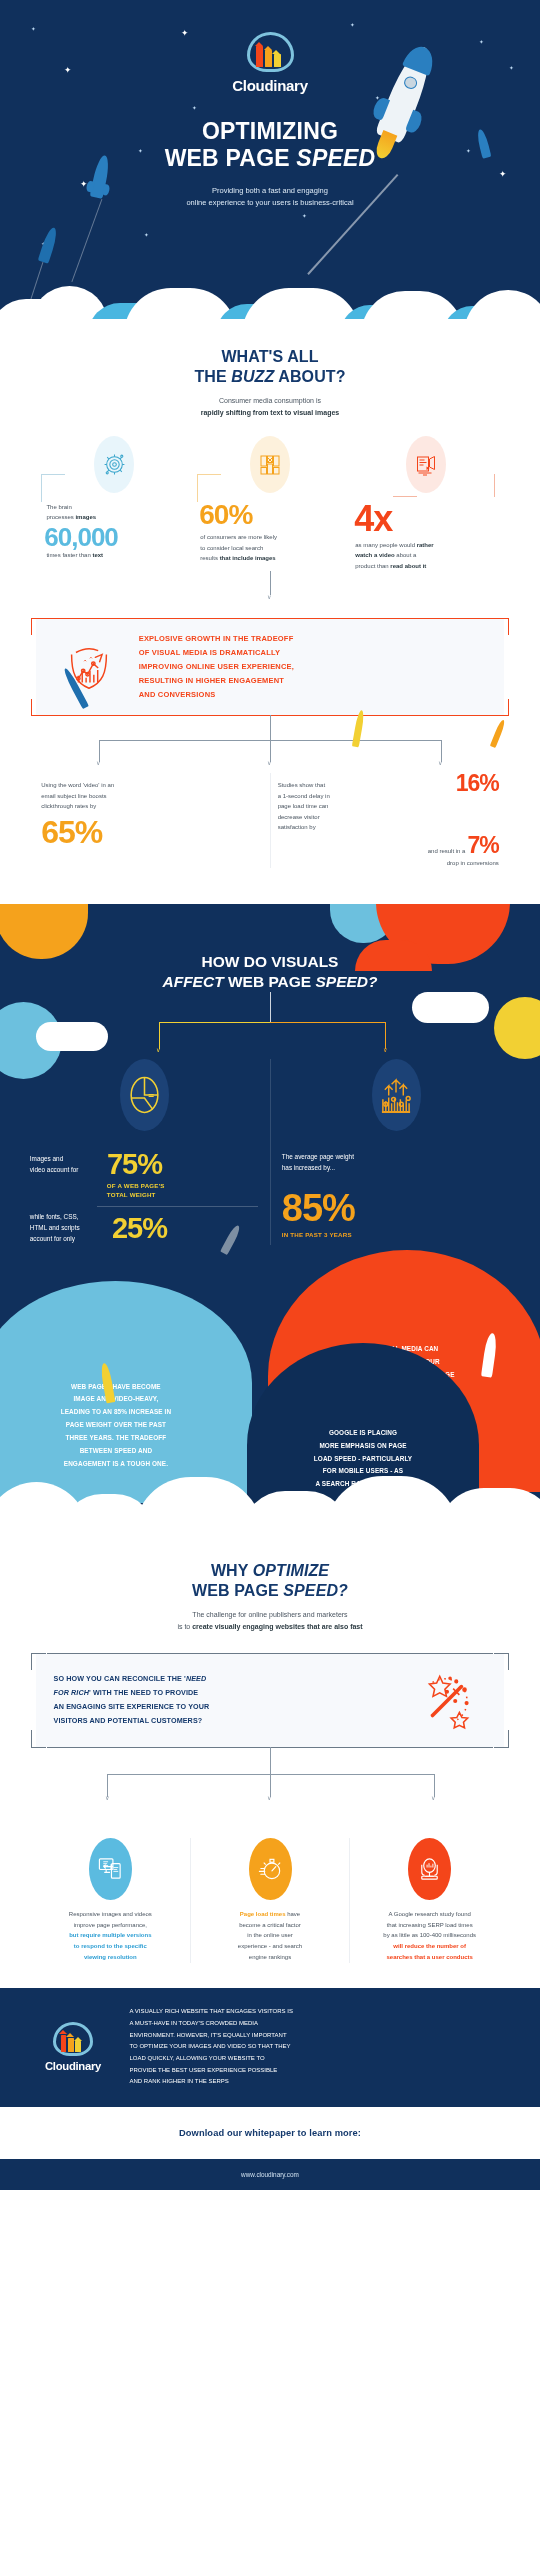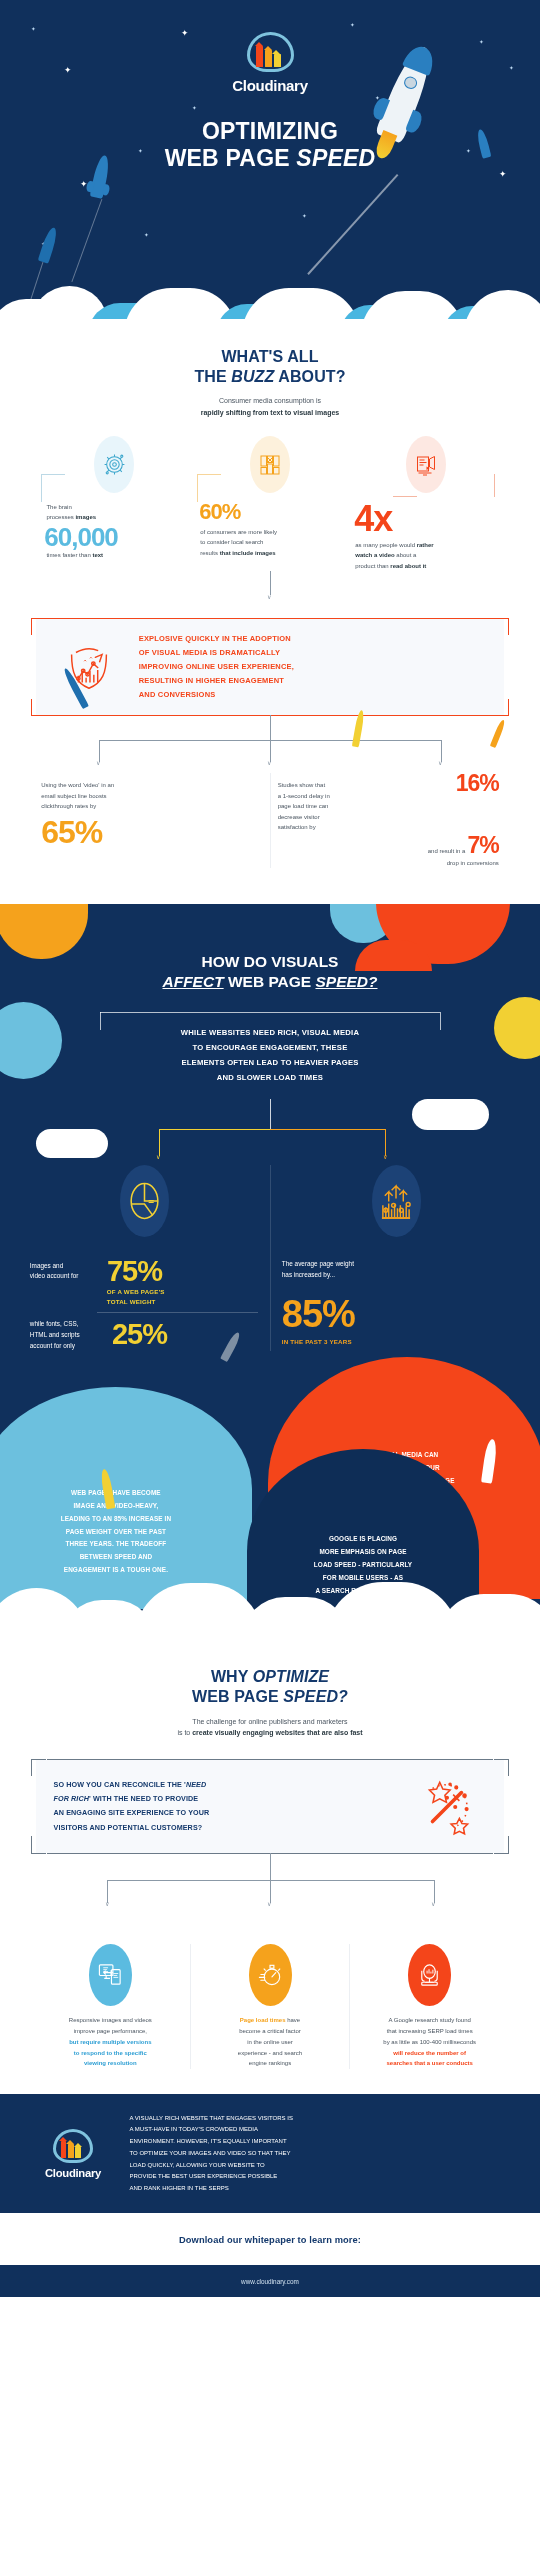--- a/index.html
+++ b/index.html
@@ -80,21 +80,21 @@
     display: flex; align-items: center; justify-content: center;
     margin: 0 auto;
   }
   .icon-ellipse.c1 { background: #e8f5fb; }
   .icon-ellipse.c2 { background: #fdf1dc; }
   .icon-ellipse.c3 { background: #fde8e2; }
   .stat-text { font-size: 6px; line-height: 1.75; color: #4a5560; margin-top: 7.2px; }
   .stat-text b { color: #2b3a42; }
   .bignum { font-weight: bold; letter-spacing: -1px; line-height: .95; }
   .bignum.blue { color: #5bbbe0; font-size: 26px; }
-  .bignum.orange { color: #f5a21c; font-size: 22px; }
+  .bignum.orange { color: #f5a21c; font-size: 28px; }
   .bignum.red { color: #f4451a; font-size: 36px; }
 
   
   .callout {
     margin: 18.5px 36px 0; position: relative;
     background: #f7f9fc;
     padding: 13.4px 14.4px;
     display: flex; align-items: center; gap: 11.3px;
   }
   .callout .corner { position: absolute; width: 17.5px; height: 17.5px; }
@@ -111,21 +111,21 @@
   .stat4 .col.b1 { border-right: 0.5px solid #eceff3; }
   .stat4 .col.b2 { border-right: 0.5px solid #eceff3; }
   .morethan { color: #5bbbe0; font-size: 6.2px; font-weight: bold; line-height: 1.25; display: inline-block; vertical-align: bottom; }
 
   
   .conn { position: absolute; background: #8b99a7; }
 
   
   .dark-sec { background: #10305c; position: relative; overflow: hidden; padding-bottom: 0; }
   .dark-title { text-align: center; color: #fff; font-weight: bold; font-size: 15.5px; line-height: 1.3; position: relative; z-index: 4; }
-  .dark-title em { font-style: italic; text-decoration: underline; }
+  .dark-title em { font-style: italic; }
   .framed {
     position: relative; z-index: 4; margin: 19.6px auto 0; width: 340px;
     padding: 13.4px 10.3px; text-align: center;
     color: #fff; font-weight: bold; font-size: 7.7px; line-height: 1.95; letter-spacing: 0.2px;
   }
   .framed .fr-t { position: absolute; top: 0; left: 0; right: 0; height: 0.5px; background: rgba(255,255,255,.7); }
   .framed .fr-l { position: absolute; top: 0; left: 0; width: 0.5px; height: 17.5px; background: rgba(255,255,255,.7); }
   .framed .fr-r { position: absolute; top: 0; right: 0; width: 0.5px; height: 17.5px; background: rgba(255,255,255,.7); }
 
   .dualstat { display: flex; position: relative; z-index: 4; margin-top: 5.2px; padding: 0 18.5px; }
@@ -256,20 +256,24 @@
       </div>
       <div class="brand-word">Cloudinary</div>
     </div>
 
     <h1 class="hero-title">
       <span>OPTIMIZING</span>
       <span class="l2">
         <span>WEB PAGE </span><em>SPEED</em>
       </span>
     </h1>
+    <p class="hero-sub">
+      <span class="nowrapline">Providing both a fast and engaging</span>
+      <span class="nowrapline">online experience to your users is business-critical</span>
+    </p>
 
     <div style="position:absolute;left:0;right:0;bottom:-15.5px;height:57px;">
       <div style="position:absolute;left:-10.3px;bottom:0;width:103px;height:36px;background:#fff;border-radius:36px 36px 0 0;"></div>
       <div style="position:absolute;left:31px;bottom:0;width:77px;height:49px;background:#fff;border-radius:39px 39px 0 0;"></div>
       <div style="position:absolute;left:88px;bottom:0;width:98px;height:32px;background:#49b6e0;border-radius:49px 49px 0 0;"></div>
       <div style="position:absolute;left:124px;bottom:0;width:113px;height:47px;background:#fff;border-radius:57px 57px 0 0;"></div>
       <div style="position:absolute;left:216px;bottom:0;width:88px;height:31px;background:#49b6e0;border-radius:44px 44px 0 0;"></div>
       <div style="position:absolute;left:242px;bottom:0;width:118px;height:47px;background:#fff;border-radius:59px 59px 0 0;"></div>
       <div style="position:absolute;left:340px;bottom:0;width:88px;height:30px;background:#49b6e0;border-radius:44px 44px 0 0;"></div>
       <div style="position:absolute;left:361px;bottom:0;width:103px;height:44px;background:#fff;border-radius:52px 52px 0 0;"></div>
@@ -382,21 +386,21 @@
           <path d="M73 40l14-6-5 15" stroke-linecap="round"></path>
           <path d="M38 92v-14M46 92v-20M54 92v-10M62 92v-24M70 92v-16M78 92v-26"></path>
           <circle cx="38" cy="84" r="3.5"></circle>
             <circle cx="48" cy="68" r="3.5"></circle>
             <circle cx="57" cy="75" r="3.5"></circle>
             <circle cx="69" cy="53" r="3.5"></circle>
           <path d="M52 46l2 2M50 48l2-2M64 40l2 2M62 42l2-2" stroke-width="2"></path>
         </svg>
       </div>
       <div class="callout-text">
-        <span class="nowrapline">EXPLOSIVE QUICKLY IN THE ADOPTION</span>
+        <span class="nowrapline">EXPLOSIVE GROWTH IN THE TRADEOFF</span>
         <span class="nowrapline">OF VISUAL MEDIA IS DRAMATICALLY</span>
         <span class="nowrapline">IMPROVING ONLINE USER EXPERIENCE,</span>
         <span class="nowrapline">RESULTING IN HIGHER ENGAGEMENT</span>
         <span class="nowrapline">AND CONVERSIONS</span>
       </div>
     </div>
 
     <div style="position:relative;height:62px;">
       <div class="conn" style="left:270px; top:0; width:0.5px; height:25px;"></div>
       <div class="conn" style="left:99px; top:25px; width:342px; height:0.5px;"></div>
@@ -450,29 +454,20 @@
     <div style="position:absolute;right:-15.5px;top:93px;width:62px;height:62px;background:#f2d033;border-radius:31px;"></div>
     <div style="position:absolute;left:-15.5px;top:98px;width:77px;height:77px;background:#6cc0de;border-radius:39px;"></div>
     <div style="position:absolute;left:355px;top:36px;width:77px;height:31px;background:#f4451a;border-radius:39px 39px 0 0;"></div>
 
     <div style="height:48px;"></div>
     <h2 class="dark-title">
       <span>HOW DO VISUALS</span><br>
       <em>AFFECT</em><span> WEB PAGE </span><em>SPEED?</em>
     </h2>
 
-    <div class="framed">
-      <span class="fr-t"></span>
-        <span class="fr-l"></span>
-        <span class="fr-r"></span>
-      <span class="nowrapline">WHILE WEBSITES NEED RICH, VISUAL MEDIA</span>
-      <span class="nowrapline">TO ENCOURAGE ENGAGEMENT, THESE</span>
-      <span class="nowrapline">ELEMENTS OFTEN LEAD TO HEAVIER PAGES</span>
-      <span class="nowrapline">AND SLOWER LOAD TIMES</span>
-    </div>
 
     <div style="position:relative;height:61px;z-index:4;">
       <div style="position:absolute;left:270px;top:0;width:0.5px;height:30px;background:#ffffff;opacity:.8;"></div>
       <div style="position:absolute;left:159px;top:30px;width:112px;height:0.5px;background:#f2d033;"></div>
       <div style="position:absolute;left:270px;top:30px;width:115px;height:0.5px;background:#f5a21c;"></div>
       <div style="position:absolute;left:159px;top:30px;width:0.5px;height:27px;background:#f2d033;"></div>
       <div style="position:absolute;left:385px;top:30px;width:0.5px;height:27px;background:#f5a21c;"></div>
       <div style="position:absolute;left:156px;top:54px;color:#f2d033;font-size:6.2px;">∨</div>
       <div style="position:absolute;left:383px;top:54px;color:#f5a21c;font-size:6.2px;">∨</div>
 

